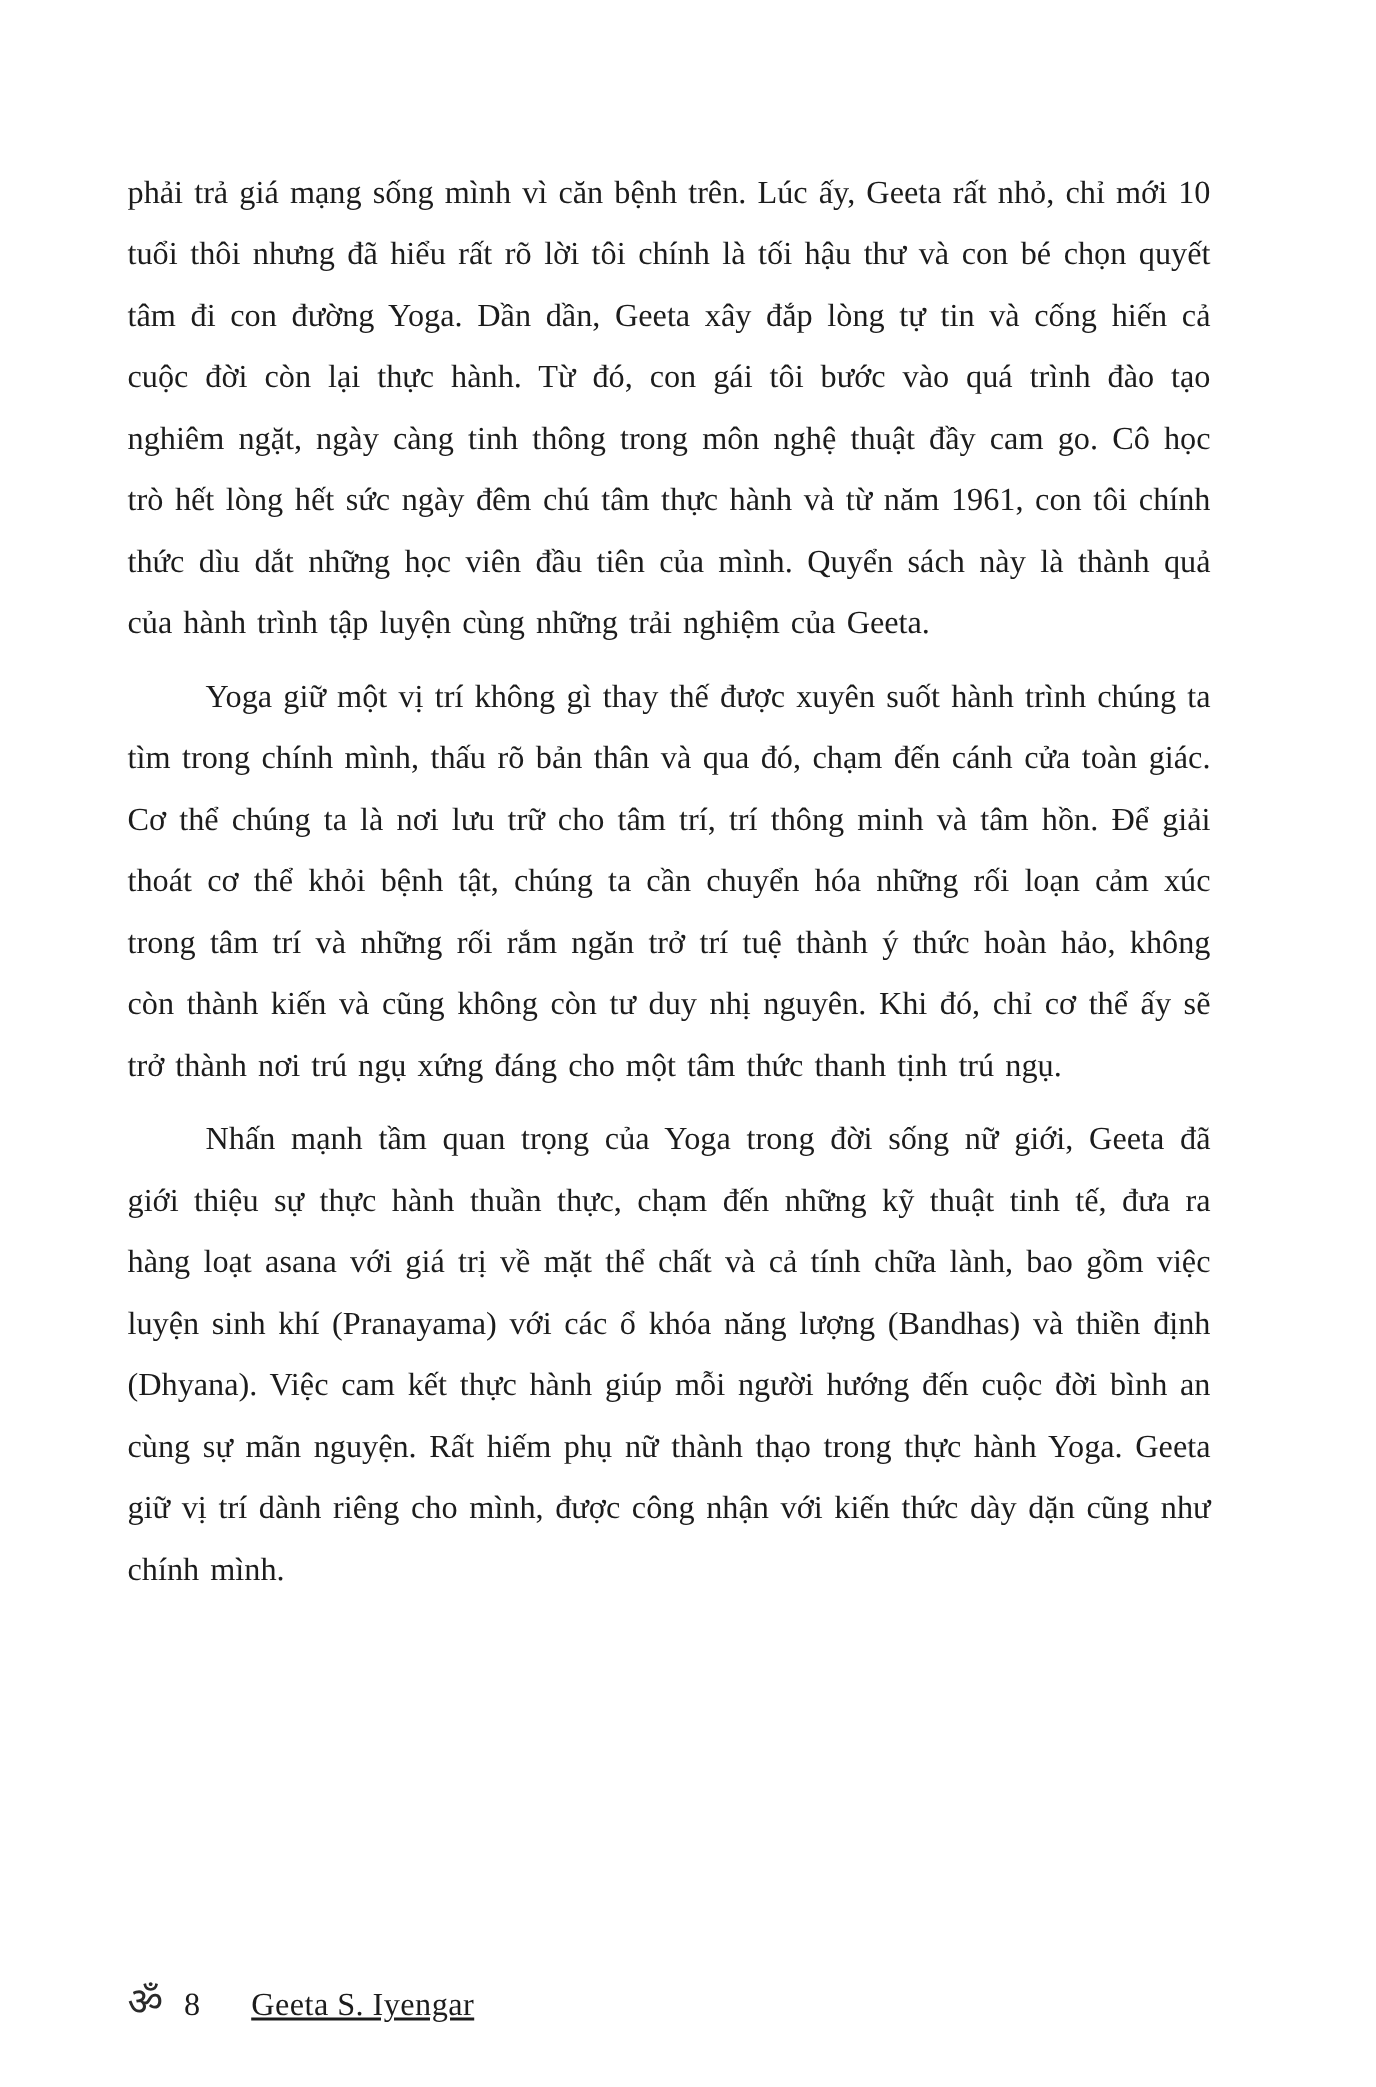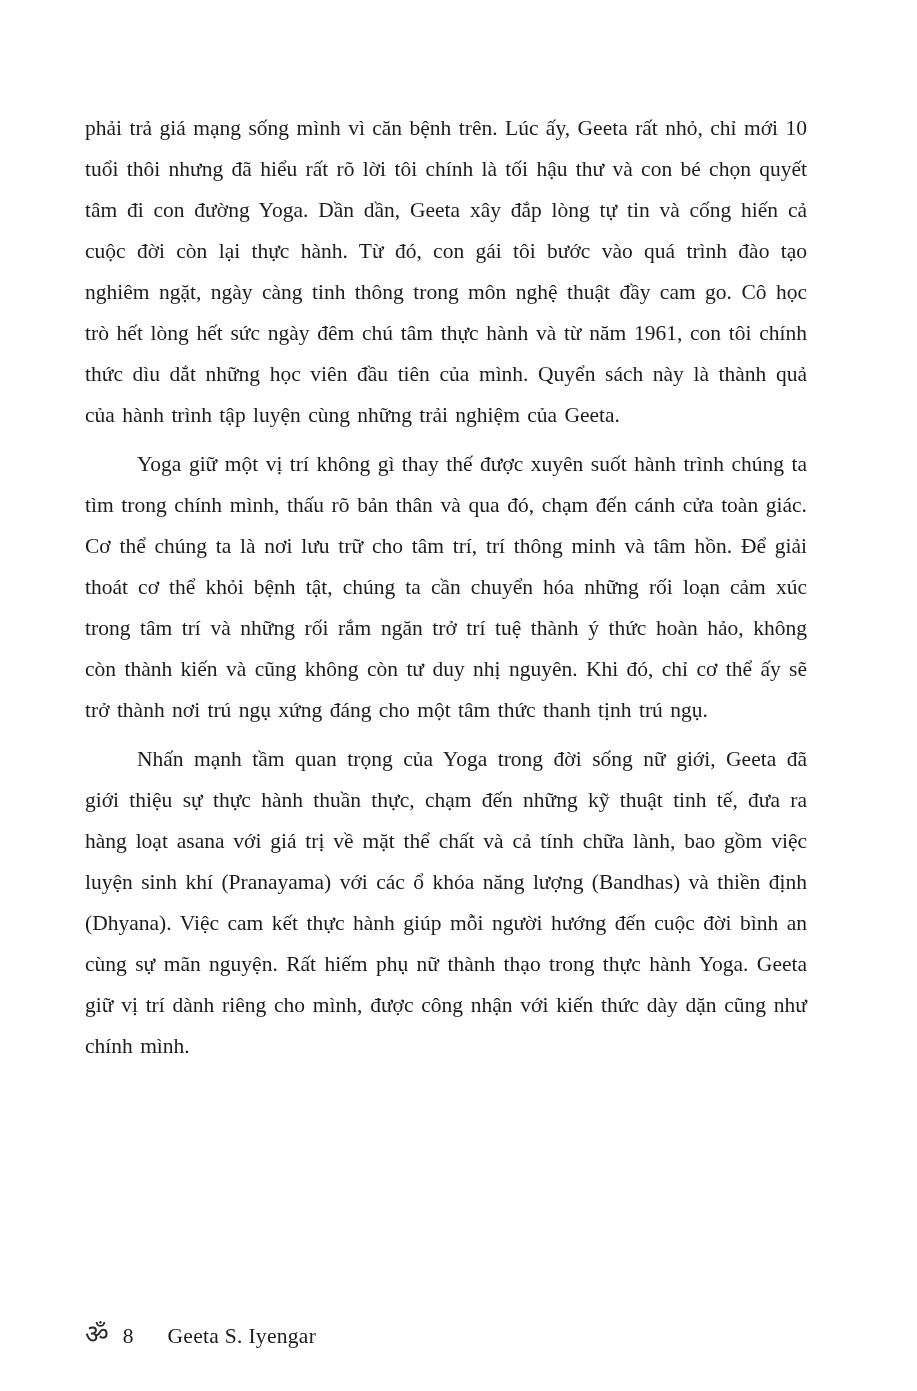--- a/index.html
+++ b/index.html
@@ -54,20 +54,21 @@
     margin-right: 14px;
     color: #2a2a2a;
   }
 
   .page-num {
     margin-right: 34px;
   }
 
   .running-title {
     letter-spacing: 0.3px;
+    text-decoration: underline;
   }
 </style>
 </head>
 <body>
 
 <div class="book-page">
 
   <main class="text-block">
     <p class="para no-indent">phải trả giá mạng sống mình vì căn bệnh trên. Lúc ấy, Geeta rất nhỏ, chỉ mới 10 tuổi thôi nhưng đã hiểu rất rõ lời tôi chính là tối hậu thư và con bé chọn quyết tâm đi con đường Yoga. Dần dần, Geeta xây đắp lòng tự tin và cống hiến cả cuộc đời còn lại thực hành. Từ đó, con gái tôi bước vào quá trình đào tạo nghiêm ngặt, ngày càng tinh thông trong môn nghệ thuật đầy cam go. Cô học trò hết lòng hết sức ngày đêm chú tâm thực hành và từ năm 1961, con tôi chính thức dìu dắt những học viên đầu tiên của mình. Quyển sách này là thành quả của hành trình tập luyện cùng những trải nghiệm của Geeta.</p>
     <p class="para">Yoga giữ một vị trí không gì thay thế được xuyên suốt hành trình chúng ta tìm trong chính mình, thấu rõ bản thân và qua đó, chạm đến cánh cửa toàn giác. Cơ thể chúng ta là nơi lưu trữ cho tâm trí, trí thông minh và tâm hồn. Để giải thoát cơ thể khỏi bệnh tật, chúng ta cần chuyển hóa những rối loạn cảm xúc trong tâm trí và những rối rắm ngăn trở trí tuệ thành ý thức hoàn hảo, không còn thành kiến và cũng không còn tư duy nhị nguyên. Khi đó, chỉ cơ thể ấy sẽ trở thành nơi trú ngụ xứng đáng cho một tâm thức thanh tịnh trú ngụ.</p>

